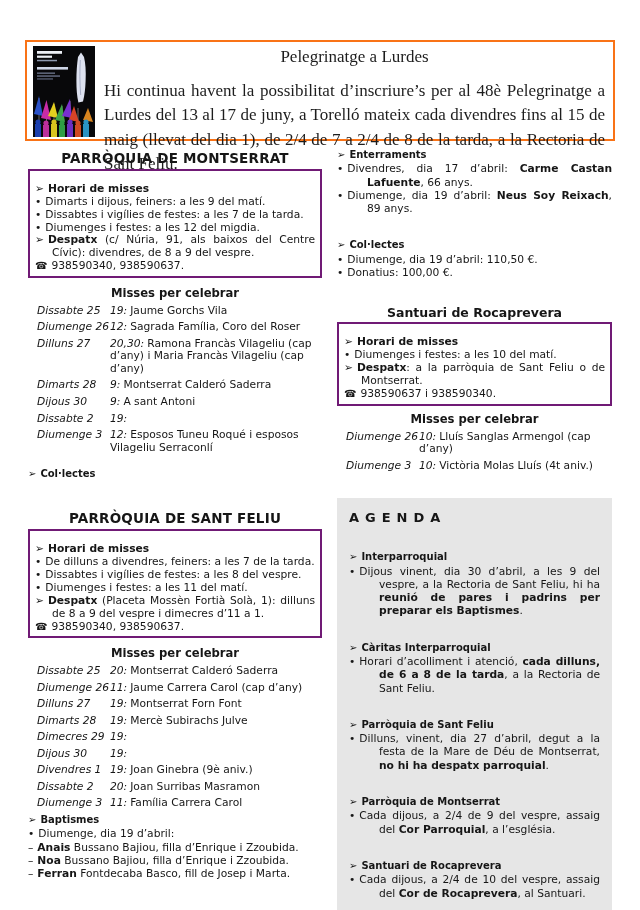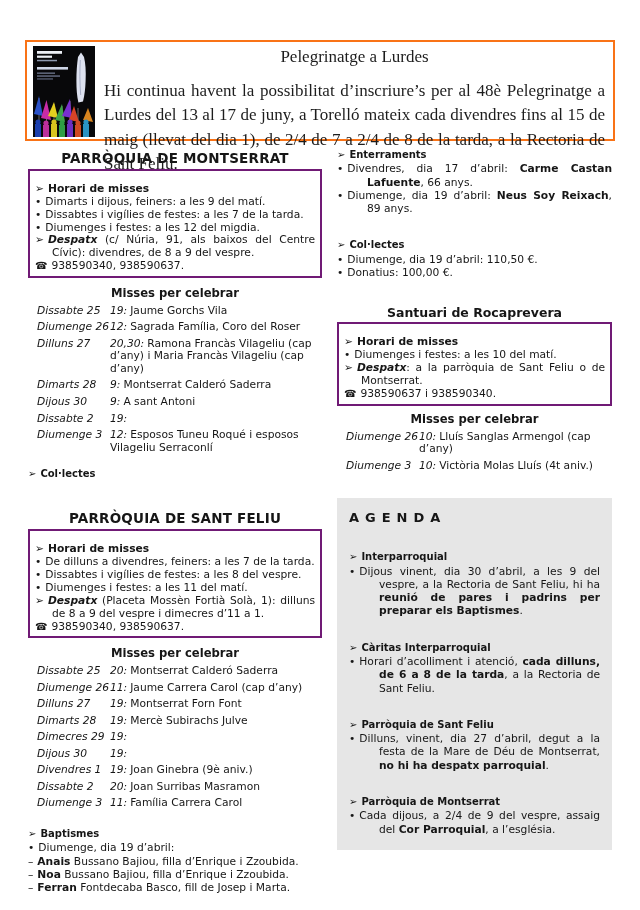--- a/index.html
+++ b/index.html
@@ -30,32 +30,32 @@
   .mini-title { font-weight:bold; font-size:12.5px; text-align:center; margin:0 0 2px; }
 
   .hbox { border:2px solid #701a75; padding:12px 5px 3px; font-size:10.7px; line-height:1.2; }
 
   .line { text-align:justify; }
   .hang13 { padding-left:13px; text-indent:-13px; }
   .hang17 { padding-left:17px; text-indent:-17px; }
   .hang30 { padding-left:30px; text-indent:-30px; }
   .glyph { margin-right:4px; }
   .phone-g { font-size:10px; }
-  .it { font-style:italic; }
+  .it { }
   b { font-weight:bold; }
 
   .misses-title { font-weight:bold; font-size:11.6px; text-align:center; margin:8px 0 5px; }
   table.misses { border-collapse:collapse; width:100%; font-size:10.7px; }
   table.misses td { vertical-align:top; padding:0 0 4px 0; line-height:1.17; }
   table.misses td.day { width:82px; font-style:italic; padding-left:9px; }
   .time { font-style:italic; margin-right:3px; }
 
   .sub-block { font-size:10.7px; line-height:1.24; }
   .head-line { font-size:10px; margin-bottom:1px; }
-  .mt10 { margin-top:10px; } .mt14 { margin-top:14px; }
+  .mt10 { margin-top:10px; } .mt14 { }
   .mt24 { margin-top:24px; } .mt26 { margin-top:26px; } .mt30 { margin-top:30px; }
 
   
   .agenda { background:#e6e6e6; margin-top:22px; padding:10px 12px 10px; }
   .agenda-title { font-weight:bold; font-size:13px; letter-spacing:6px; margin:2px 0 26px; }
   .agenda-sec { margin-bottom:24px; font-size:10.7px; line-height:1.24; }
   .agenda-sec:last-child { margin-bottom:4px; }
 </style>
 </head>
 <body>
@@ -287,17 +287,21 @@
         <div class="agenda-sec">
           <div class="line head-line"><span class="glyph">➢</span><b>Parròquia de Sant Feliu</b></div>
           <div class="line hang30"><span class="glyph">•</span><span>Dilluns, vinent, dia 27 d’abril, degut a la festa de la Mare de Déu de Montserrat, </span><b>no hi ha despatx parroquial</b><span>.</span></div>
         </div>
 
         <div class="agenda-sec">
           <div class="line head-line"><span class="glyph">➢</span><b>Parròquia de Montserrat</b></div>
           <div class="line hang30"><span class="glyph">•</span><span>Cada dijous, a 2/4 de 9 del vespre, assaig del </span><b>Cor Parroquial</b><span>, a l’església.</span></div>
         </div>
 
+        <div class="agenda-sec">
+          <div class="line head-line"><span class="glyph">➢</span><b>Santuari de Rocaprevera</b></div>
+          <div class="line hang30"><span class="glyph">•</span><span>Cada dijous, a 2/4 de 10 del vespre, assaig del </span><b>Cor de Rocaprevera</b><span>, al Santuari.</span></div>
+        </div>
       </div>
 
     </div>
   </div>
 </div>
 
 </body></html>

